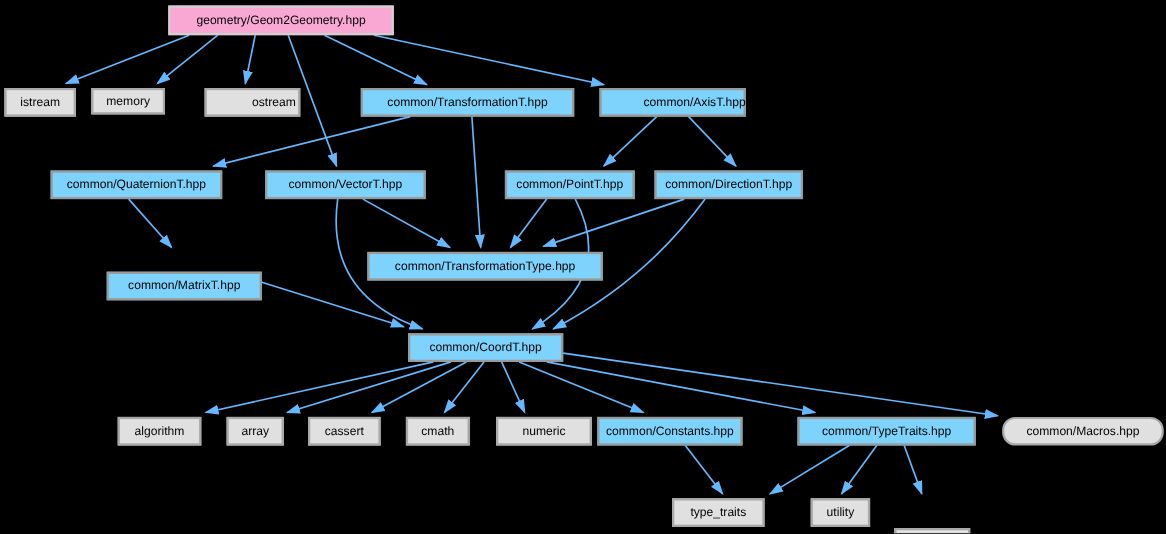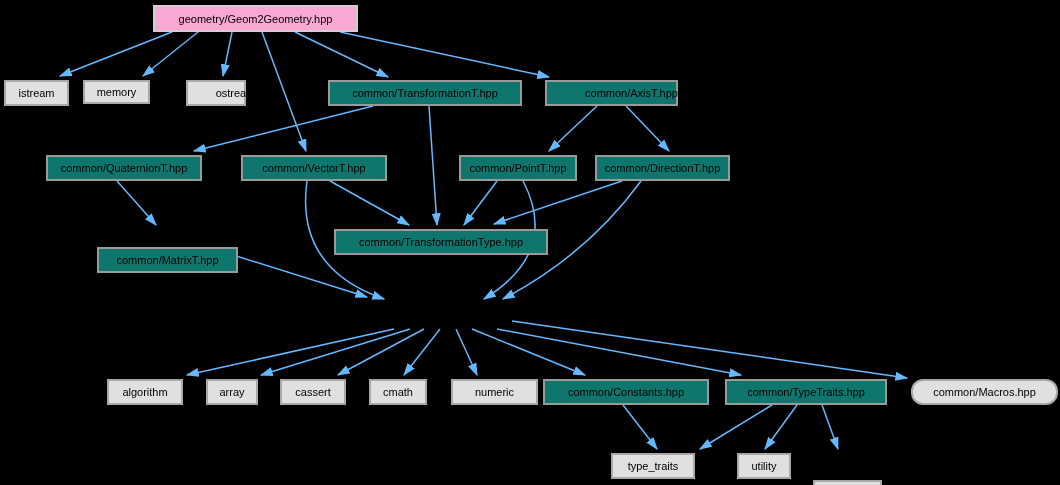--- a/index.html
+++ b/index.html
@@ -12,21 +12,21 @@
   }
   #edges{position:absolute;left:0;top:0;width:1060px;height:485px;}
   .node{
     position:absolute;
     display:flex;align-items:center;justify-content:center;
     font-size:11px;color:#000;
     white-space:nowrap;
     box-sizing:border-box;
     z-index:2;
   }
-  .node.linked{background:#0f766e;border:2px solid #9a9a9a;}
+  .node.linked{background:#7dd3fc;border:2px solid #9a9a9a;}
   .node.external{background:#e0e0e0;border:2px solid #a8a8a8;}
   .node.root{background:#f9a8d4;border:2px solid #d0d0d0;}
 </style>
 </head>
 <body>
 
 <div id="canvas">
   <svg id="edges" xmlns="http://www.w3.org/2000/svg">
       <defs>
         <marker id="arrow" viewBox="0 0 10 7" refX="9" refY="3.5" markerWidth="13" markerHeight="9.5" markerUnits="userSpaceOnUse" orient="auto">
@@ -66,21 +66,21 @@
     </svg>
 <div class="node root" style="left: 153px; top: 5px; width: 205px; height: 27px;">
       <span>geometry/Geom2Geometry.hpp</span>
     </div>
     <div class="node external" style="left: 4px; top: 80px; width: 65px; height: 26px;">
       <span>istream</span>
     </div>
     <div class="node external" style="left: 83px; top: 80px; width: 67px; height: 24px;">
       <span>memory</span>
     </div>
-    <div class="node external" style="left: 186px; top: 80px; width: 60px; height: 26px; padding-left: 39px;">
+    <div class="node external" style="left: 186px; top: 80px; width: 87px; height: 26px; padding-left: 39px;">
       <span>ostream</span>
     </div>
     <div class="node linked" style="left: 328px; top: 80px; width: 194px; height: 26px;">
       <span>common/TransformationT.hpp</span>
     </div>
     <div class="node linked" style="left: 545px; top: 80px; width: 133px; height: 26px; padding-left: 40px;">
       <span>common/AxisT.hpp</span>
     </div>
     <div class="node linked" style="left: 46px; top: 155px; width: 156px; height: 26px;">
       <span>common/QuaternionT.hpp</span>
@@ -93,36 +93,39 @@
     </div>
     <div class="node linked" style="left: 595px; top: 155px; width: 135px; height: 26px;">
       <span>common/DirectionT.hpp</span>
     </div>
     <div class="node linked" style="left: 97px; top: 229px; width: 141px; height: 26px; margin-top: 18px;">
       <span>common/MatrixT.hpp</span>
     </div>
     <div class="node linked" style="left: 334px; top: 229px; width: 214px; height: 26px;">
       <span>common/TransformationType.hpp</span>
     </div>
+    <div class="node linked" style="left: 371px; top: 303px; width: 141px; height: 26px;">
+      <span>common/CoordT.hpp</span>
+    </div>
     <div class="node external" style="left: 107px; top: 379px; width: 76px; height: 26px;">
       <span>algorithm</span>
     </div>
     <div class="node external" style="left: 206px; top: 379px; width: 52px; height: 26px;">
       <span>array</span>
     </div>
     <div class="node external" style="left: 280px; top: 379px; width: 66px; height: 26px;">
       <span>cassert</span>
     </div>
     <div class="node external" style="left: 369px; top: 379px; width: 58px; height: 26px;">
       <span>cmath</span>
     </div>
     <div class="node external" style="left: 451px; top: 379px; width: 87px; height: 26px;">
       <span>numeric</span>
     </div>
-    <div class="node linked" style="left: 543px; top: 379px; width: 166px; height: 26px;">
+    <div class="node linked" style="left: 543px; top: 379px; width: 132px; height: 26px;">
       <span>common/Constants.hpp</span>
     </div>
     <div class="node linked" style="left: 725px; top: 379px; width: 162px; height: 26px;">
       <span>common/TypeTraits.hpp</span>
     </div>
     <div class="node external" style="left: 911px; top: 379px; width: 147px; height: 26px; border-radius: 12px;">
       <span>common/Macros.hpp</span>
     </div>
     <div class="node external" style="left: 611px; top: 453px; width: 84px; height: 26px;">
       <span>type_traits</span>

